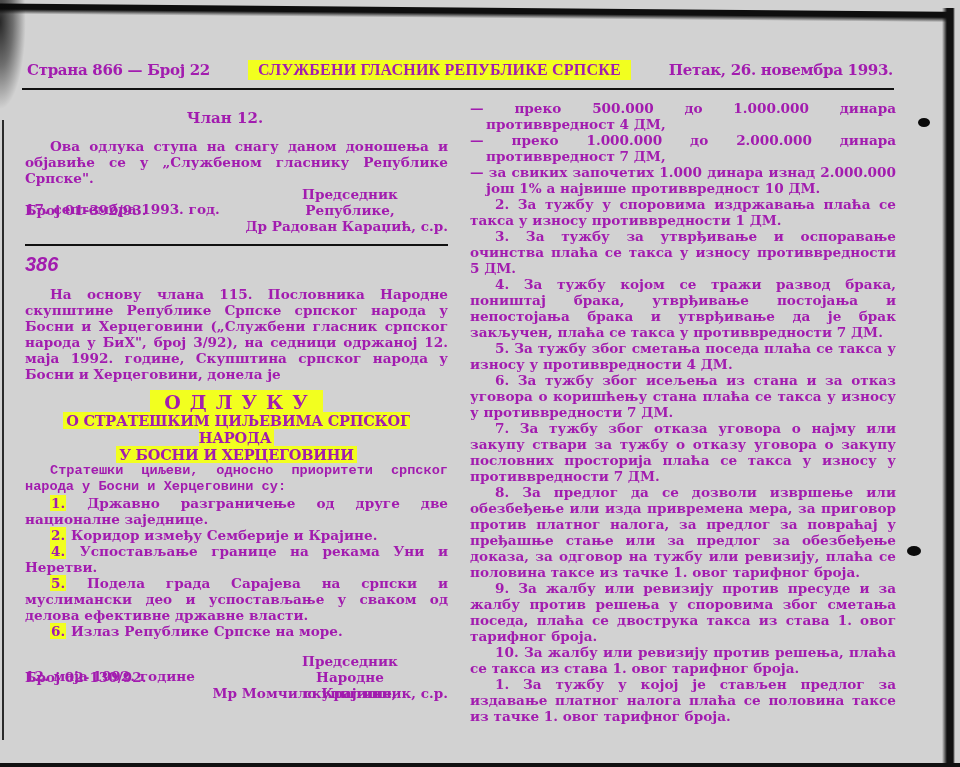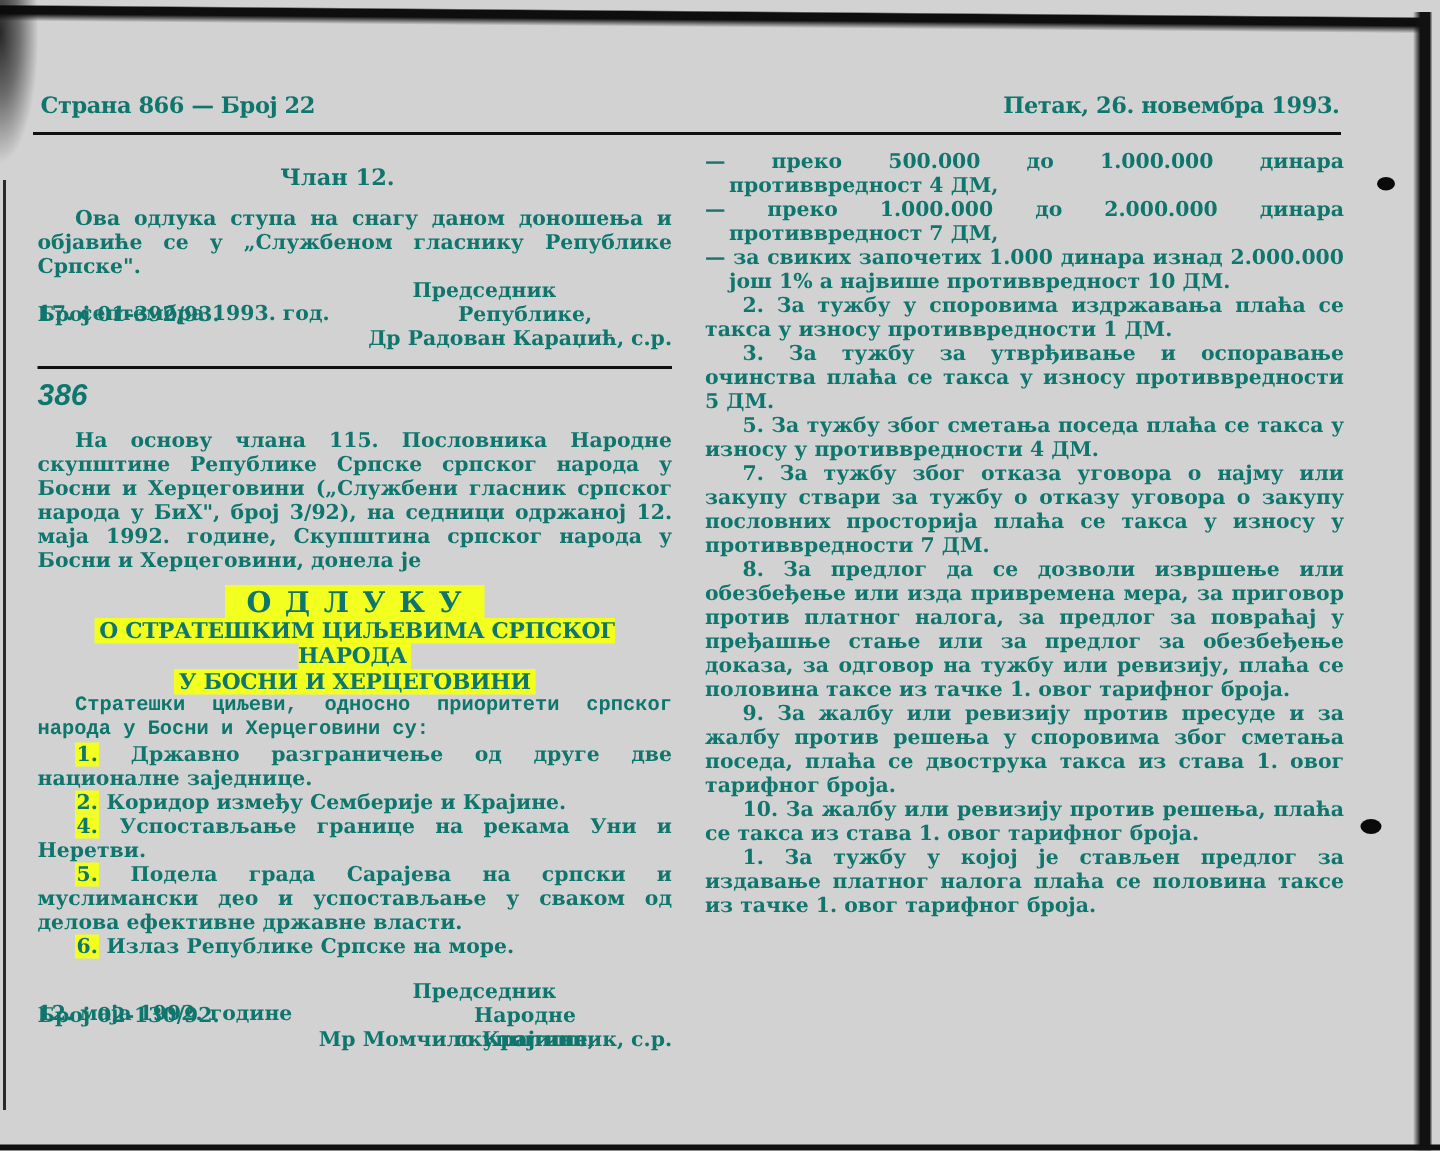--- a/index.html
+++ b/index.html
@@ -11,21 +11,21 @@
       background: #8c8c8c;
     }
     .page {
       position: absolute;
       left: 0; top: 0;
       width: 960px;
       height: 767px;
       background: #d2d2d2;
       overflow: hidden;
       font-family: "DejaVu Serif", "Liberation Serif", serif;
-      color: #0f766e;
+      color: #a21caf;
     }
     
     .edge-top {
       position: absolute; left: 0; top: 0; width: 960px; height: 14px;
       background: linear-gradient(to bottom, #d2d2d2 0, #d2d2d2 3px, #0e0e0e 4px, #0e0e0e 9px, rgba(20,20,20,0.4) 12px, rgba(210,210,210,0) 14px);
       transform: skewY(0.5deg);
       transform-origin: left top;
     }
     .edge-right {
       position: absolute; right: 0; top: 8px; width: 18px; height: 759px;
@@ -73,21 +73,21 @@
       font-weight: bold;
       text-align: justify;
     }
     .col-left { left: 25px; top: 110px; width: 423px; }
     .col-right { left: 470px; top: 100px; width: 426px; }
     p { margin: 0; }
     .indent { text-indent: 25px; }
     .article { font-size: 15px; margin-bottom: 12px; padding-left: 60px; text-align: center; width: 280px; }
 
     .sign-block { position: relative; height: 50px; }
-    .sign-block .sign-title { position: absolute; left: 250px; top: 0; text-align: left; width: 150px; }
+    .sign-block .sign-title { position: absolute; left: 250px; top: 0; text-align: center; width: 150px; }
     .sign-block .sign-title2 { position: absolute; left: 250px; top: 16px; text-align: center; width: 150px; }
     .sign-block .ref { position: absolute; left: 0; top: 16px; }
     .sign-block .date { position: absolute; left: 0; top: 15px; }
     .sign-block .signer { position: absolute; right: 0; top: 32px; }
 
     .rule { height: 2px; background: #111; margin: 6px 0 10px 0; }
 
     .num386 { font-size: 20px; font-weight: bold; margin: 4px 0 14px 0; font-family: "Liberation Sans", sans-serif; font-style: italic; }
 
     .decision-title {
@@ -120,20 +120,21 @@
   <div class="edge-top"></div>
   <div class="edge-left"></div>
   <div class="left-line"></div>
   <div class="edge-right"></div>
   <div class="bottom-edge"></div>
   <div class="blot" style="left:918px; top:118px; width:12px; height:9px;"></div>
   <div class="blot" style="left:907px; top:546px; width:14px; height:10px;"></div>
 
   <div class="header">
     <span class="left">Страна 866 — Број 22</span>
+    <span class="center hl">СЛУЖБЕНИ ГЛАСНИК РЕПУБЛИКЕ СРПСКЕ</span>
     <span class="right">Петак, 26. новембра 1993.</span>
   </div>
   <div class="header-rule"></div>
 
   <div class="col col-left">
     <p class="article">Члан 12.</p>
     <p class="indent">Ова одлука ступа на снагу даном доношења и објавиће се у „Службеном гласнику Републике Српске".</p>
     <div class="sign-block">
       <span class="sign-title">Председник</span>
       <span class="sign-title2">Републике,</span>
@@ -171,21 +172,23 @@
     </div>
 
   </div>
 
   <div class="col col-right">
     <p class="dash-item">— преко 500.000 до 1.000.000 динара противвредност 4 ДМ,</p>
     <p class="dash-item">— преко 1.000.000 до 2.000.000 динара противвредност 7 ДМ,</p>
     <p class="dash-item">— за свиких започетих 1.000 динара изнад 2.000.000 још 1% а највише противвредност 10 ДМ.</p>
     <p class="indent">2. За тужбу у споровима издржавања плаћа се такса у износу противвредности 1 ДМ.</p>
     <p class="indent">3. За тужбу за утврђивање и оспоравање очинства плаћа се такса у износу противвредности 5 ДМ.</p>
+    <p class="indent">4. За тужбу којом се тражи развод брака, поништај брака, утврђивање постојања и непостојања брака и утврђивање да је брак закључен, плаћа се такса у противвредности 7 ДМ.</p>
     <p class="indent">5. За тужбу због сметања поседа плаћа се такса у износу у противвредности 4 ДМ.</p>
+    <p class="indent">6. За тужбу због исељења из стана и за отказ уговора о коришћењу стана плаћа се такса у износу у противвредности 7 ДМ.</p>
     <p class="indent">7. За тужбу због отказа уговора о најму или закупу ствари за тужбу о отказу уговора о закупу пословних просторија плаћа се такса у износу у противвредности 7 ДМ.</p>
     <p class="indent">8. За предлог да се дозволи извршење или обезбеђење или изда привремена мера, за приговор против платног налога, за предлог за повраћај у пређашње стање или за предлог за обезбеђење доказа, за одговор на тужбу или ревизију, плаћа се половина таксе из тачке 1. овог тарифног броја.</p>
     <p class="indent">9. За жалбу или ревизију против пресуде и за жалбу против решења у споровима због сметања поседа, плаћа се двострука такса из става 1. овог тарифног броја.</p>
     <p class="indent">10. За жалбу или ревизију против решења, плаћа се такса из става 1. овог тарифног броја.</p>
 
     <p class="indent">1. За тужбу у којој је стављен предлог за издавање платног налога плаћа се половина таксе из тачке 1. овог тарифног броја.</p>
 
   </div>
 </div>
 

